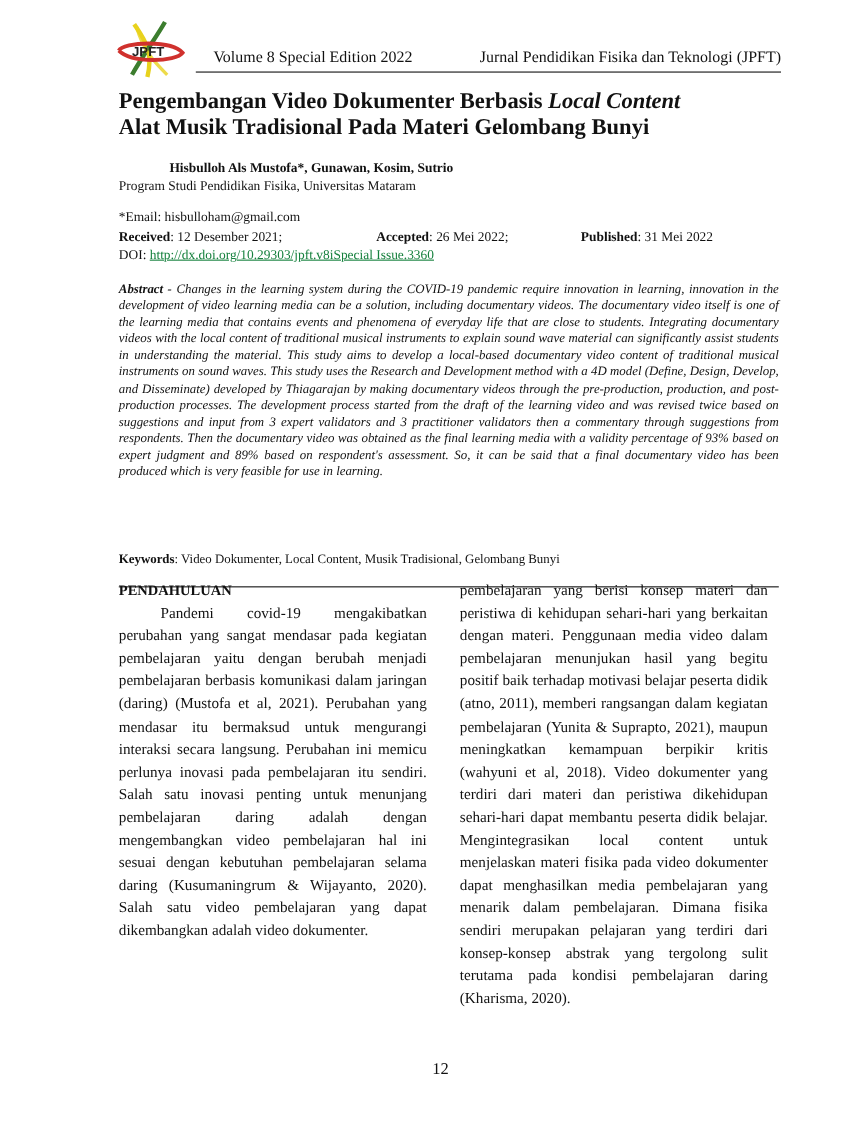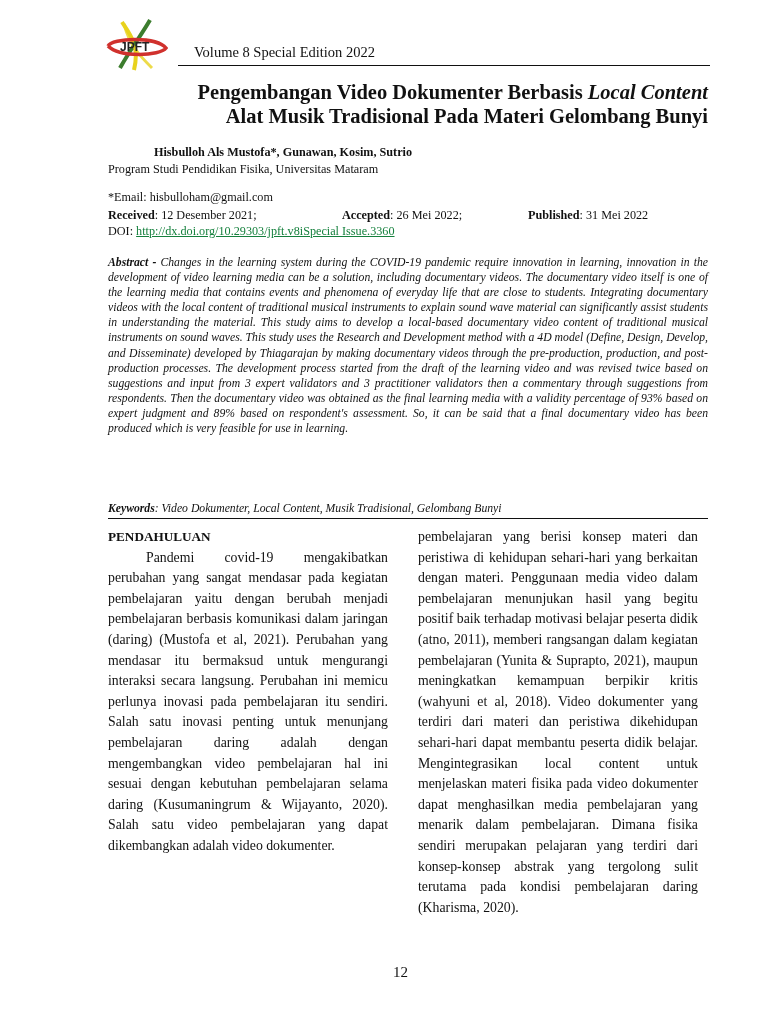--- a/index.html
+++ b/index.html
@@ -3,54 +3,55 @@
 <meta charset="utf-8">
 <style>
   html, body { margin: 0; padding: 0; background: #ffffff; }
   body { width: 768px; height: 1024px; position: relative; overflow: hidden;
          font-family: "Liberation Serif", "DejaVu Serif", serif; color: #111; }
   .header { position: absolute; left: 100px; top: 16px; width: 610px; height: 50px; }
   .logo { position: absolute; left: 0; top: 0; width: 70px; height: 60px; }
   .hdr-left { position: absolute; left: 94px; top: 28px; font-size: 14.5px; }
   .hdr-right { position: absolute; right: 0; top: 28px; font-size: 14.5px; }
   .hdr-rule { position: absolute; left: 78px; right: 0; top: 49px; border-top: 1px solid #111; }
-  .title { position: absolute; left: 108px; top: 80px; width: 600px; font-size: 20.5px; font-weight: bold; line-height: 24px; text-align: right; }
+  .title { position: absolute; left: 108px; top: 80px; width: 600px; font-size: 20.5px; font-weight: bold; line-height: 24px; }
   .title i { font-style: italic; }
   .authors { position: absolute; left: 108px; top: 145px; font-size: 12.2px; font-weight: bold; margin-left: 46px; }
   .affil { position: absolute; left: 108px; top: 162px; font-size: 12.2px; }
   .email { position: absolute; left: 108px; top: 190px; font-size: 12.2px; }
   .dates { position: absolute; left: 108px; top: 208px; width: 600px; font-size: 12.2px; }
   .dates span { position: absolute; white-space: nowrap; }
   .doi { position: absolute; left: 108px; top: 224px; font-size: 12.2px; }
   .doi a { color: #15803d; text-decoration: underline; }
   .abstract { position: absolute; left: 108px; top: 255px; width: 600px; font-size: 11.7px; line-height: 15.1px;
               font-style: italic; text-align: justify; }
   .abstract b { font-style: italic; }
-  .keywords { position: absolute; left: 108px; top: 502px; width: 600px; font-size: 11.7px; font-style: italic;
-              border-bottom: 1px solid #111; padding-bottom: 3px; }
+  .keywords { position: absolute; left: 108px; top: 502px; width: 600px; font-size: 11.7px; 
+              border-bottom: 1px solid #111; padding-bottom: 18px; }
   .col { position: absolute; top: 527px; width: 280px; font-size: 13.8px; line-height: 20.6px; text-align: justify; }
   .col-left { left: 108px; }
   .col-right { left: 418px; }
   .sec-head { font-weight: bold; font-size: 13.2px; margin: 0; }
   .col p { margin: 0; text-indent: 0; }
   .col p.indent { text-indent: 38px; }
   .pageno { position: absolute; left: 393px; top: 964px; font-size: 15px; }
 </style>
 </head>
 <body>
 
 <div class="header">
   <svg class="logo" viewBox="0 0 70 60">
     <path d="M22 6 C30 18, 40 30, 34 54" stroke="#e8d21d" stroke-width="4" fill="none"></path>
     <path d="M50 4 C42 18, 30 34, 20 52" stroke="#3c7d2e" stroke-width="4" fill="none"></path>
     <path d="M52 52 C40 40, 30 30, 24 8" stroke="#e8d21d" stroke-width="3" fill="none" opacity="0.8"></path>
     <path d="M8 30 C12 22, 56 20, 66 32 C60 40, 20 42, 8 30" stroke="#d0312d" stroke-width="3.5" fill="none"></path>
     <text x="20" y="35" font-family="Liberation Sans, sans-serif" font-size="12" font-weight="bold" fill="#222">JPFT</text>
   </svg>
   <span class="hdr-left">Volume 8 Special Edition 2022</span>
+  <span class="hdr-right">Jurnal Pendidikan Fisika dan Teknologi (JPFT)</span>
   <div class="hdr-rule"></div>
 </div>
 
 <div class="title">
   <span>Pengembangan Video Dokumenter Berbasis </span><i>Local Content</i><br>
   <span>Alat Musik Tradisional Pada Materi Gelombang Bunyi</span>
 </div>
 
 <div class="authors">Hisbulloh Als Mustofa*, Gunawan, Kosim, Sutrio</div>
 <div class="affil">Program Studi Pendidikan Fisika, Universitas Mataram</div>

